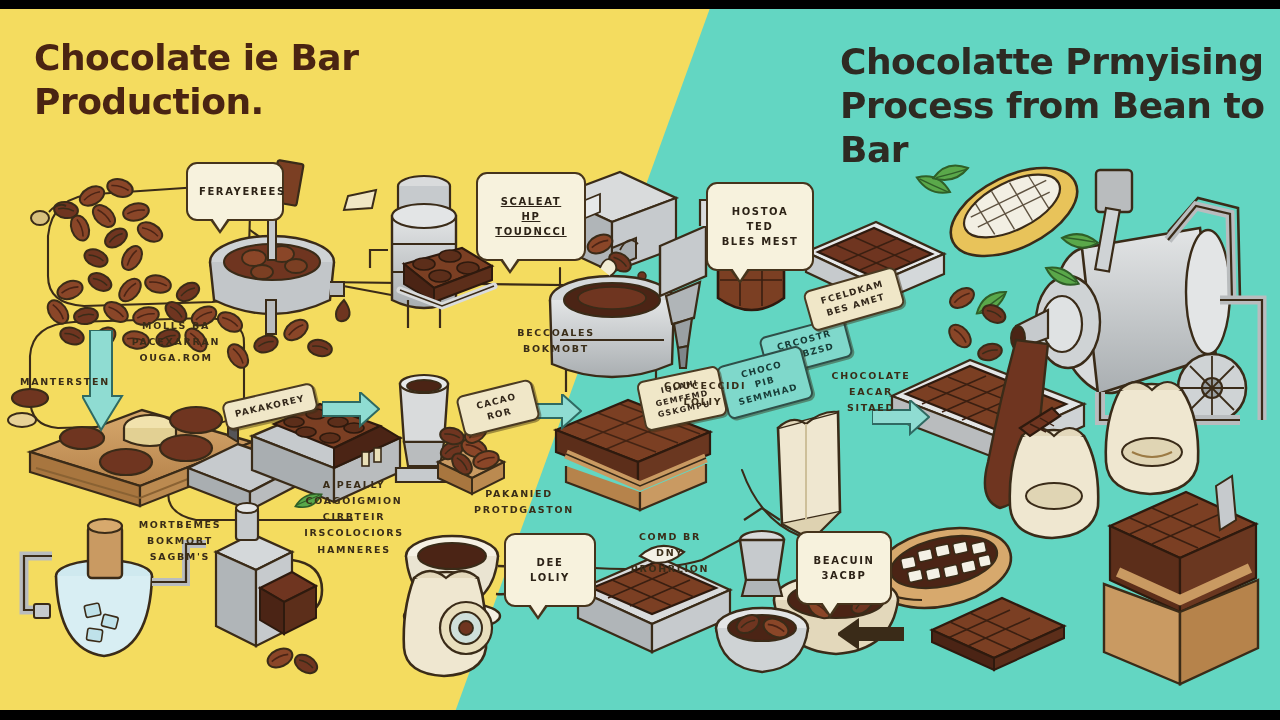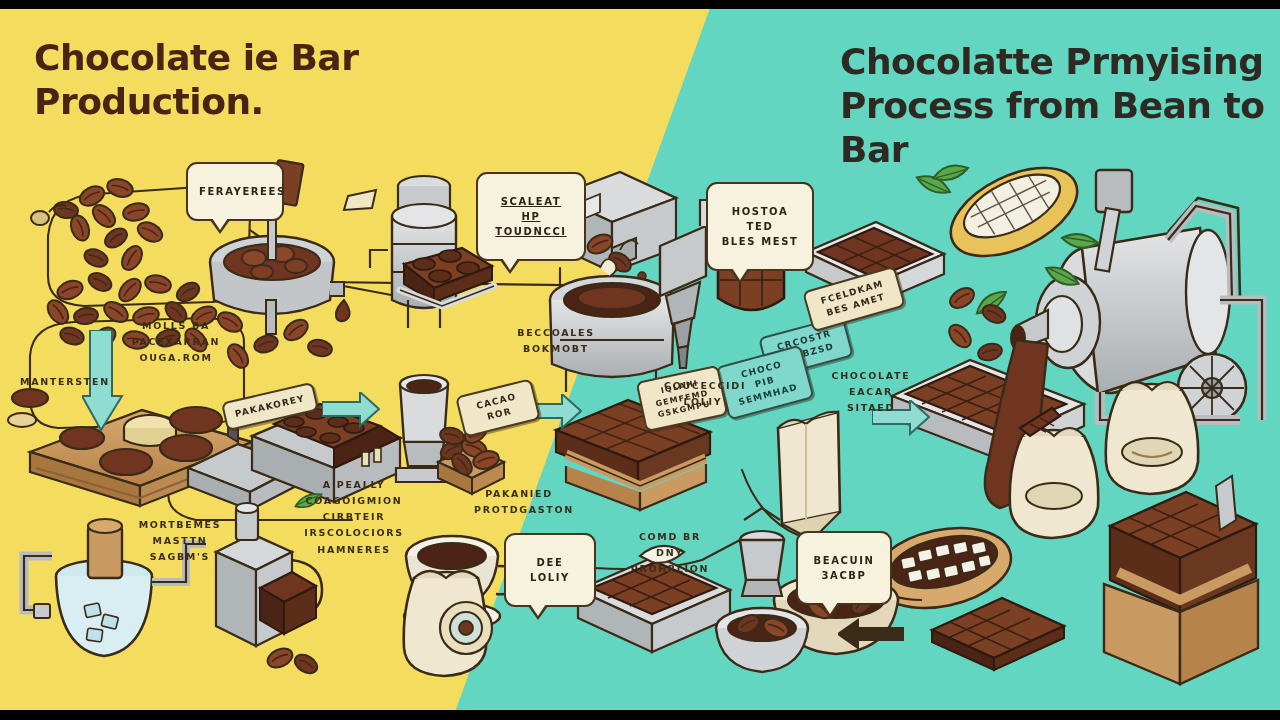--- a/index.html
+++ b/index.html
@@ -608,21 +608,21 @@
   <div class="caption" style="left:474px;top:325px;width:84px;margin-left:40px;">BECCOALES
 BOKMOBT</div>
   <div class="caption" style="left:300px;top:477px;width:108px;">A PEALLY
 COAGOIGMION
 CIRBTEIR
 IRSCOLOCIORS
 HAMNERES</div>
   <div class="caption" style="left:448px;top:486px;width:90px;margin-left:26px;">PAKANIED
 PROTDGASTON</div>
   <div class="caption" style="left:138px;top:517px;width:84px;">MORTBEMES
-MASTTN
+BOKMOBT
 SAGBM'S</div>
   <div class="caption" style="left:624px;top:529px;width:92px;">COMD BR DNY
 PROHRLION</div>
   <div class="caption" style="left:664px;top:378px;width:78px;">COUCECCIDI
 LOLIY</div>
   <div class="caption" style="left:828px;top:368px;width:86px;">CHOCOLATE
 EACAR
 SITAED</div>
 
   <div class="letterbox-bottom"></div>

